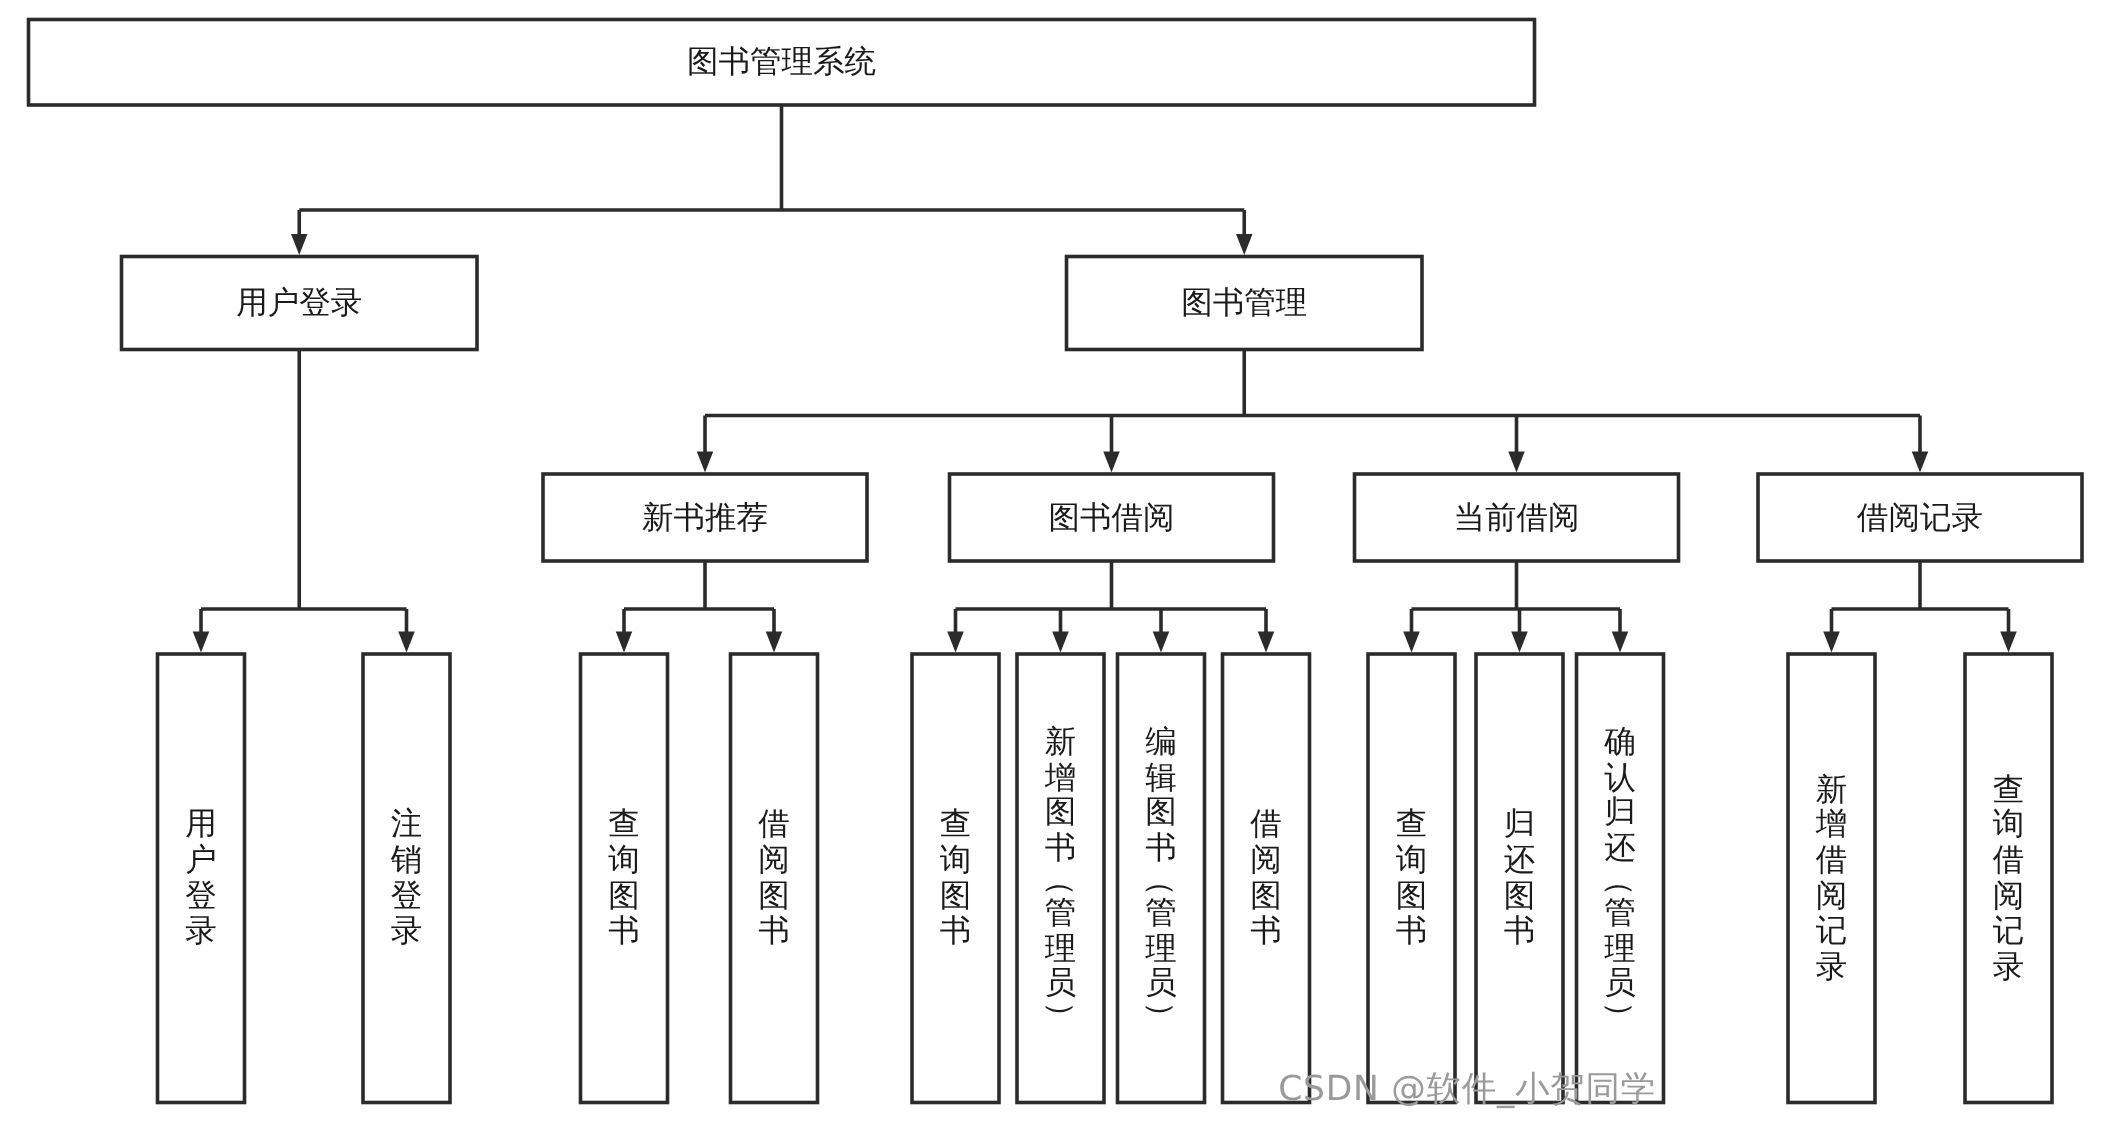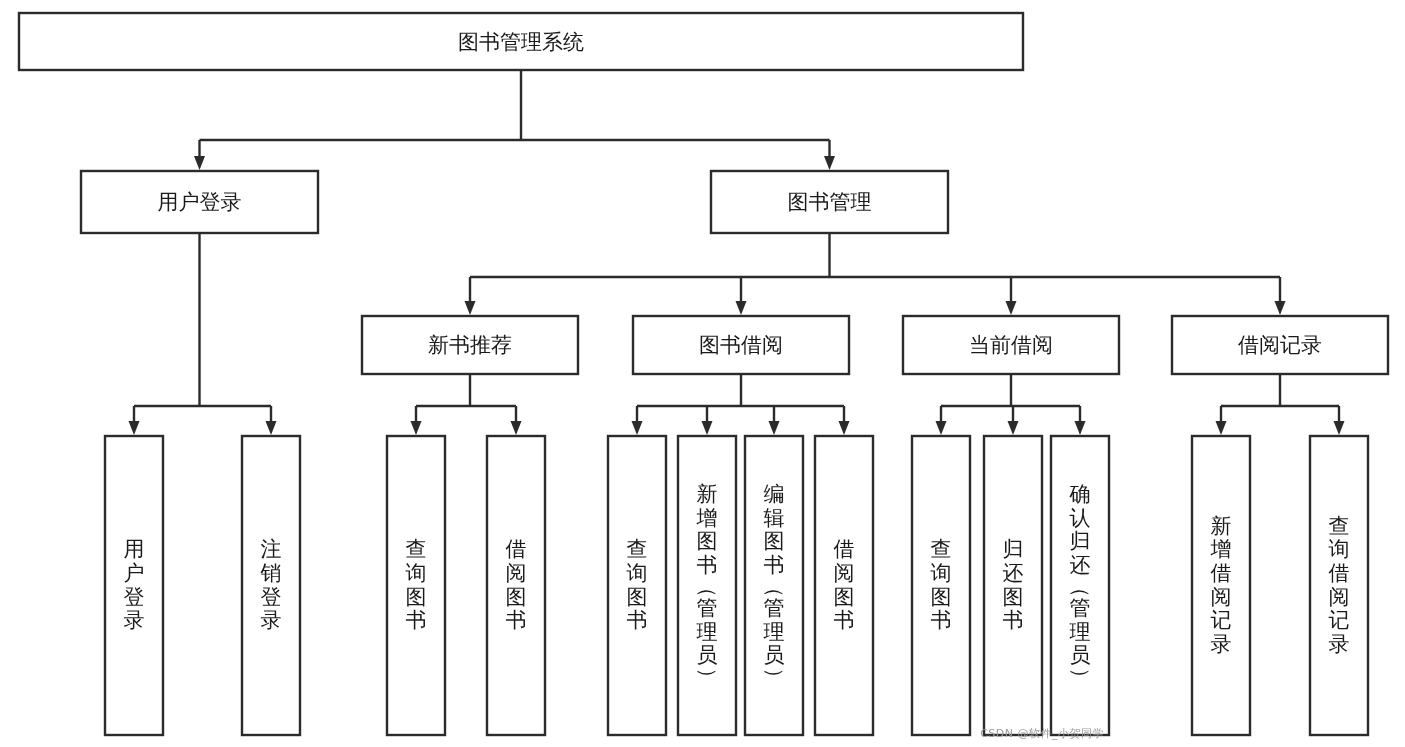--- a/index.html
+++ b/index.html
@@ -41,21 +41,21 @@
     fill: #1a1a1a;
     font-size: 21px;
     text-anchor: middle;
     dominant-baseline: middle;
   }
   .watermark-text {
     position: absolute;
     right: 8px;
     bottom: 6px;
     font-family: "DejaVu Sans", "Liberation Sans", sans-serif;
-    font-size: 11px;
+    font-size: 23px;
     color: #9a9a9a;
     white-space: nowrap;
     letter-spacing: 0.5px;
   }
   .vbox-label {
     position: absolute;
     display: flex;
     flex-direction: column;
     align-items: center;
     justify-content: center;

